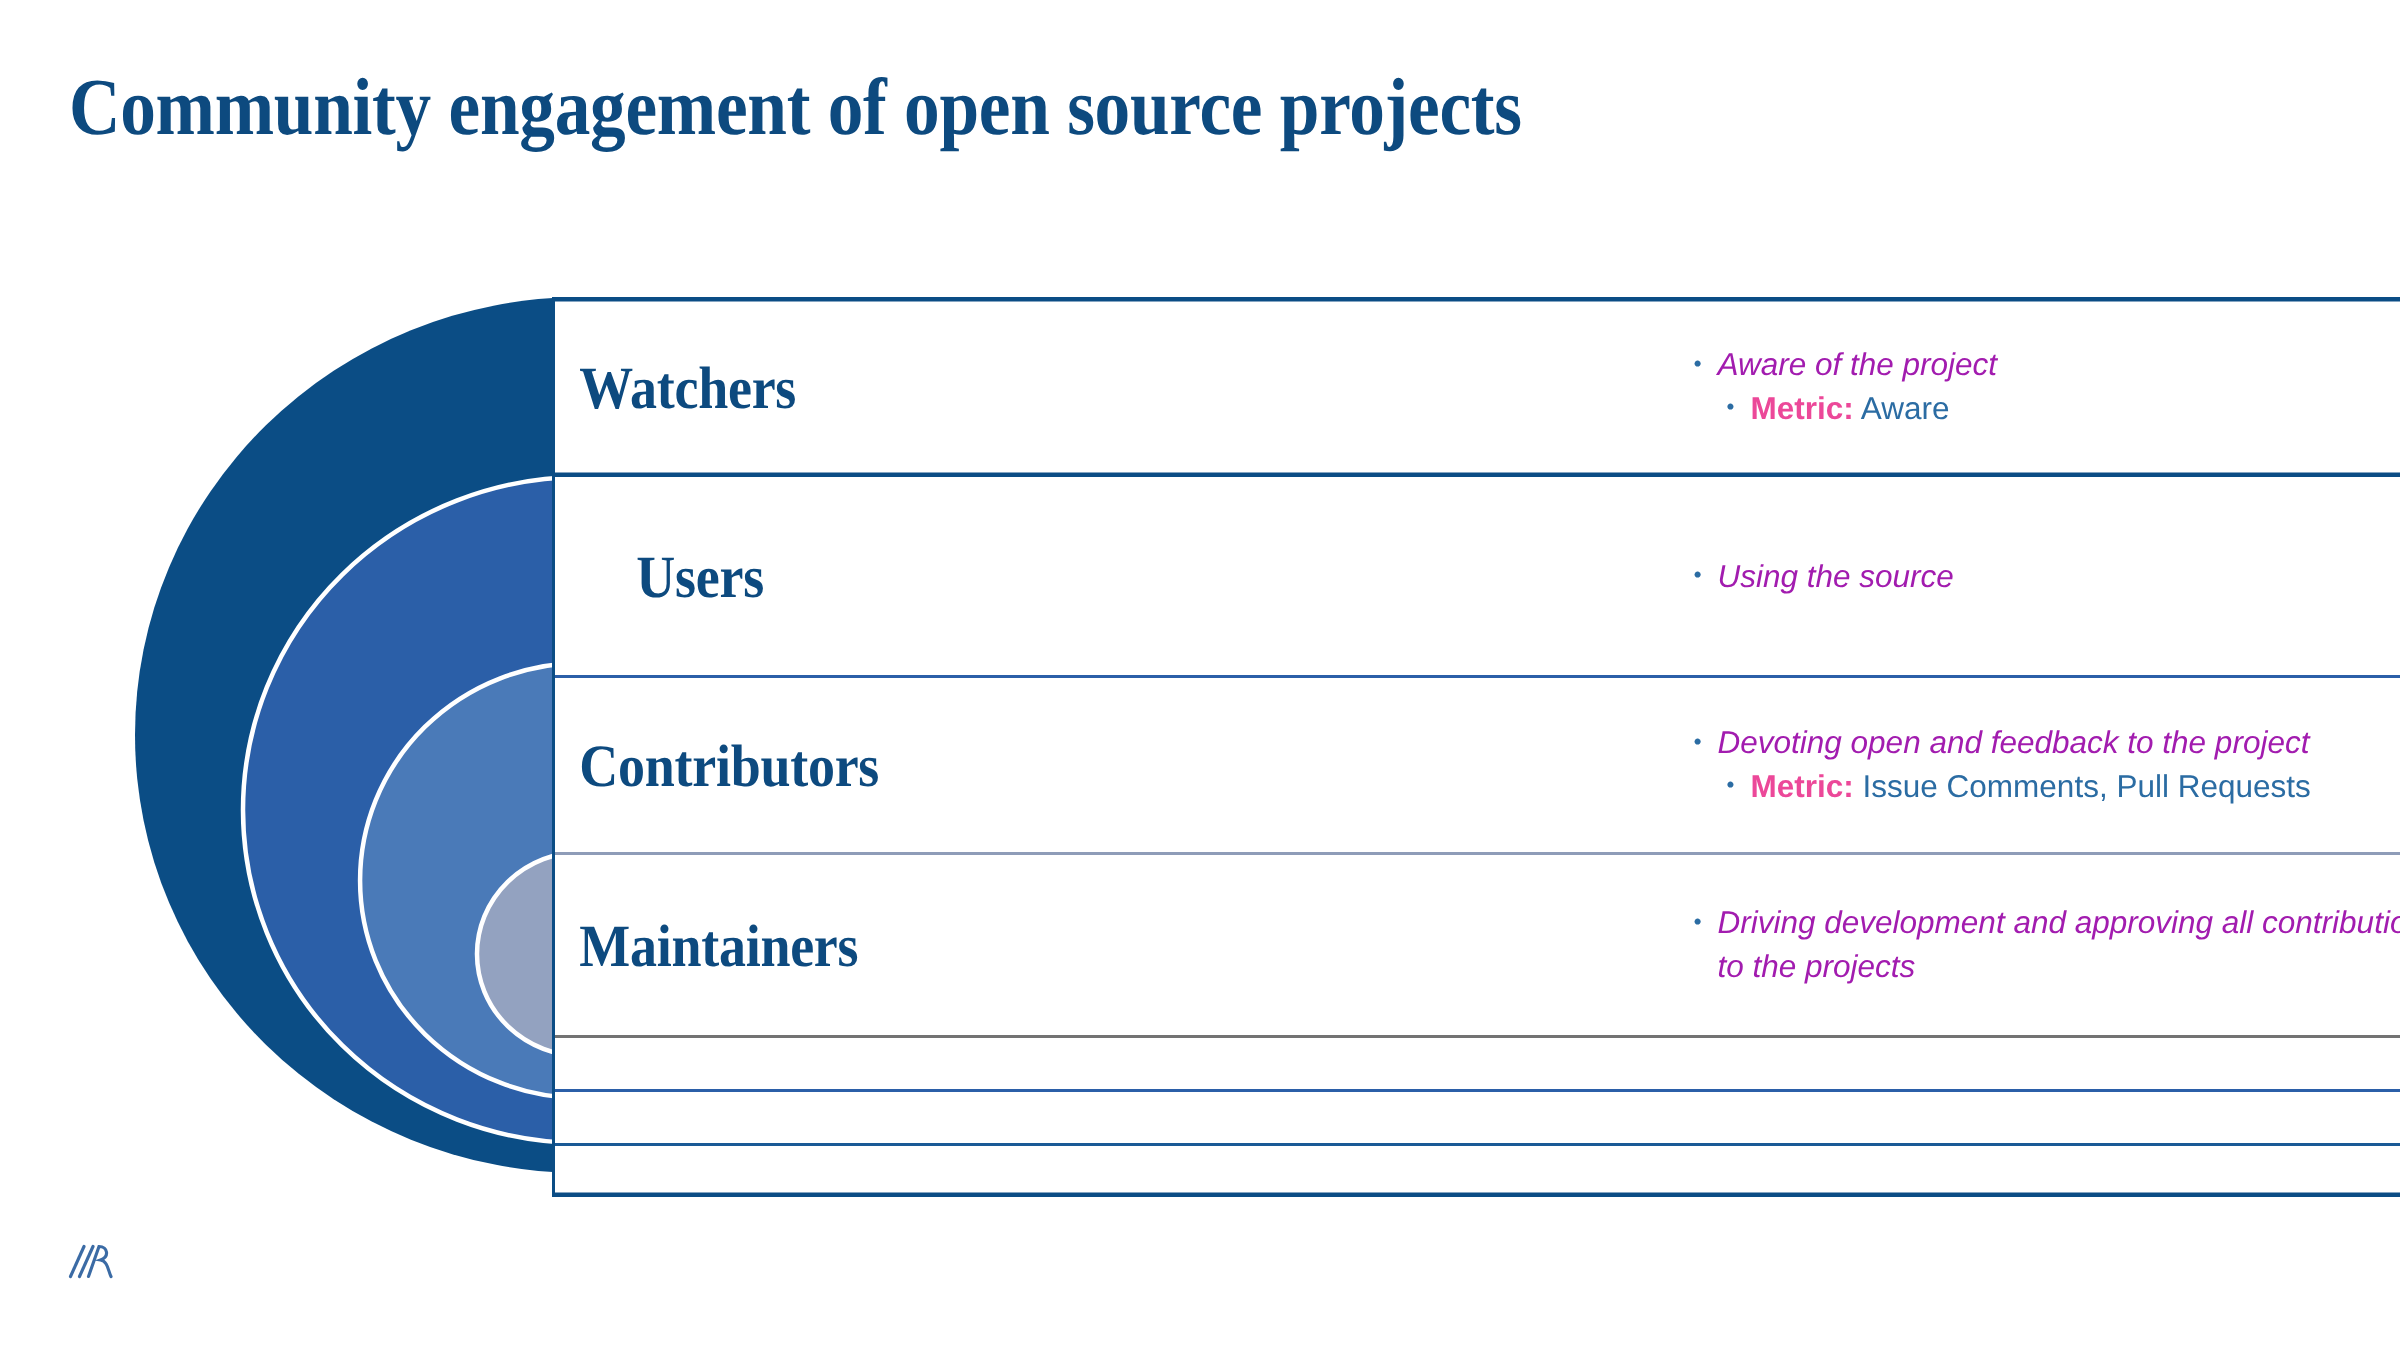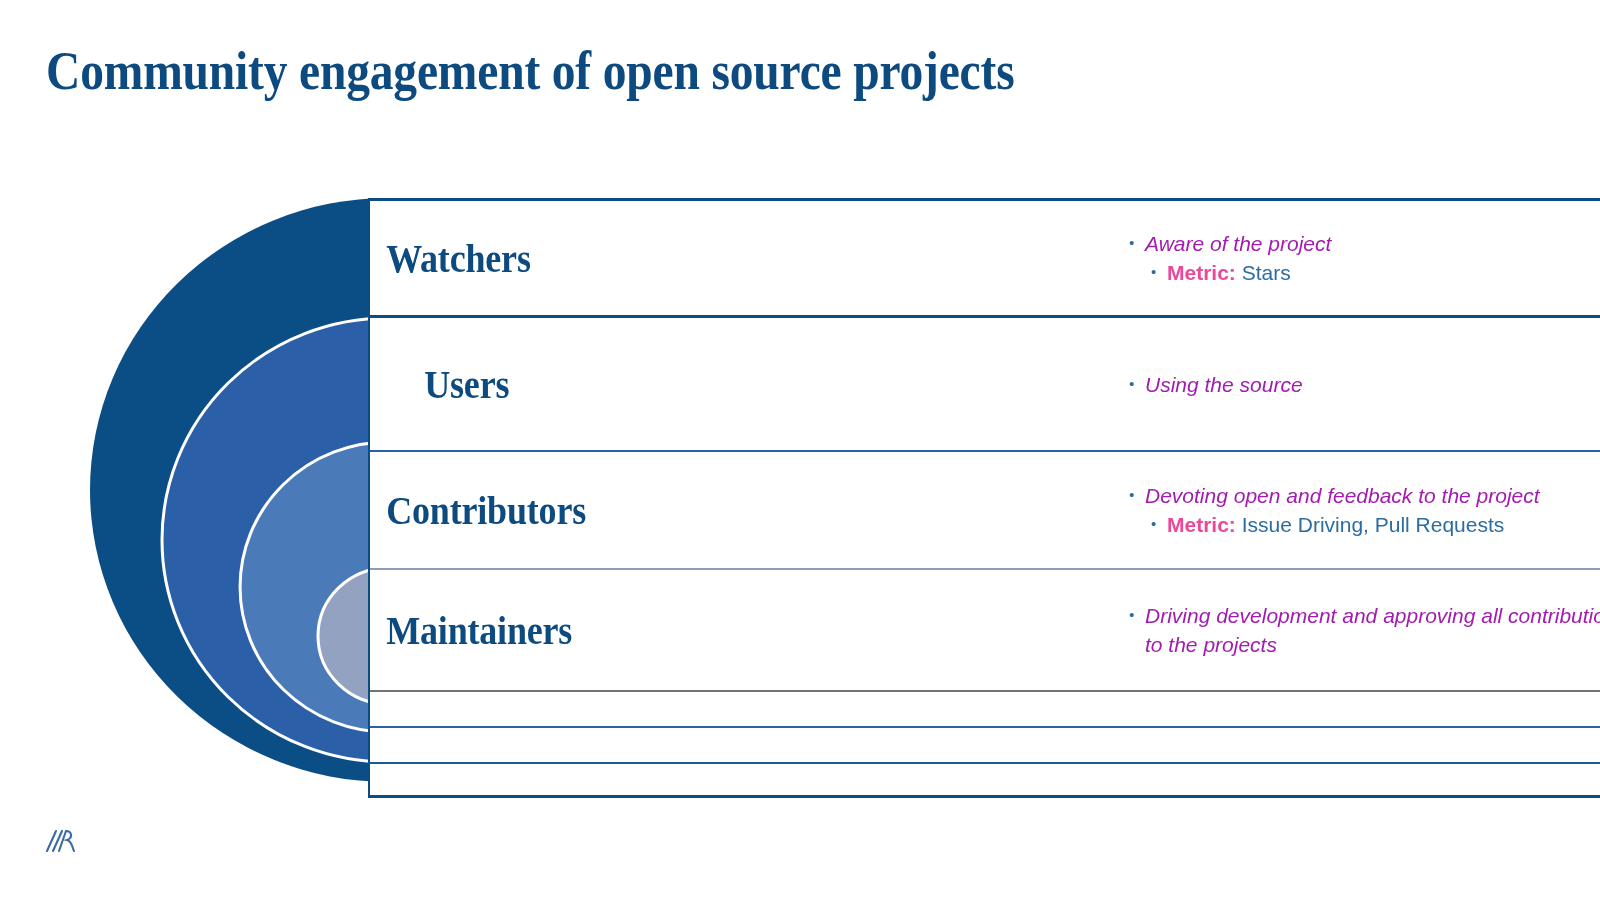--- a/index.html
+++ b/index.html
@@ -149,40 +149,40 @@
     </svg>
   </div>
 
   <div class="table">
 
     <div class="row r-watchers">
       <div class="label">Watchers</div>
       <div class="bullets bullets-wrap">
         <div class="bullets-inner">
           <div class="b1">Aware of the project</div>
-          <div class="b2"><span class="mk">Metric:</span> <span>Stars</span></div>
+          <div class="b2"><span class="mk">Metric:</span> <span>Aware</span></div>
         </div>
       </div>
     </div>
 
     <div class="row r-users">
       <div class="label">Users</div>
       <div class="bullets bullets-wrap">
         <div class="bullets-inner">
           <div class="b1">Using the source</div>
         </div>
       </div>
     </div>
 
     <div class="row r-contributors">
       <div class="label">Contributors</div>
       <div class="bullets bullets-wrap">
         <div class="bullets-inner">
           <div class="b1">Devoting open and feedback to the project</div>
-          <div class="b2"><span class="mk">Metric:</span> <span>Issue Driving, Pull Requests</span></div>
+          <div class="b2"><span class="mk">Metric:</span> <span>Issue Comments, Pull Requests</span></div>
         </div>
       </div>
     </div>
 
     <div class="row r-maintainers">
       <div class="label">Maintainers</div>
       <div class="bullets bullets-wrap">
         <div class="bullets-inner">
           <div class="b1">Driving development and approving all contributions to the projects</div>
         </div>

